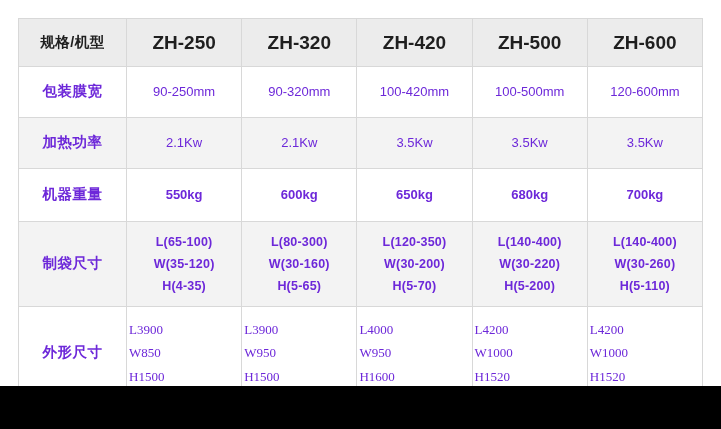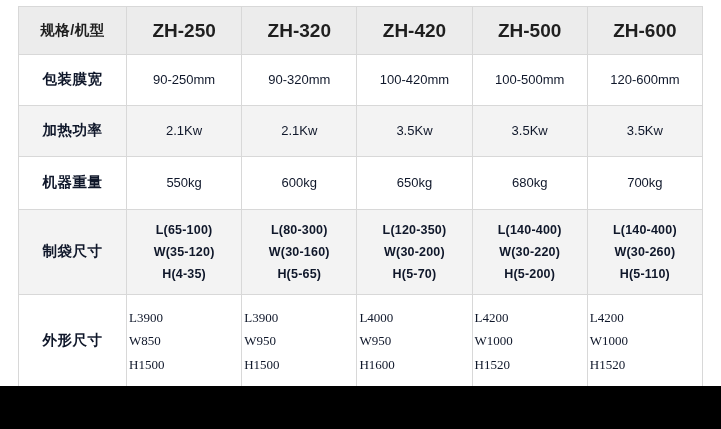--- a/index.html
+++ b/index.html
@@ -16,30 +16,30 @@
   .page {
     position: relative;
     width: 721px;
     height: 429px;
     background: #ffffff;
     box-sizing: border-box;
   }
   .spec-table {
     position: absolute;
     left: 18px;
-    top: 6px;
+    top: 18px;
     width: 685px;
     border-collapse: collapse;
     table-layout: fixed;
   }
   .spec-table td {
     border: 1px solid #d8d8d8;
     text-align: center;
     vertical-align: middle;
-    color: #0f172a;
+    color: #6d28d9;
     font-size: 13px;
     padding: 4px 2px;
     line-height: 1.45;
   }
   .spec-table td.label {
     width: 103px;
     font-size: 14.5px;
     font-weight: 600;
     letter-spacing: 0.5px;
   }
@@ -50,21 +50,21 @@
     height: 39px;
     color: #1f1f1f;
   }
   .row-alt td {
     background: #f3f3f3;
   }
   .row-plain td {
     background: #ffffff;
   }
   .row-h1 td { height: 42px; }
-  .row-h2 td { height: 44px; }
+  .row-h2 td { height: 44px; font-weight: bold; }
   .row-multi td { height: 76px; }
   .row-multi2 td { height: 84px; }
   .multi-line {
     display: block;
     text-align: center;
     font-weight: bold;
   }
   .multi-line span {
     display: block;
     font-size: 12.5px;

